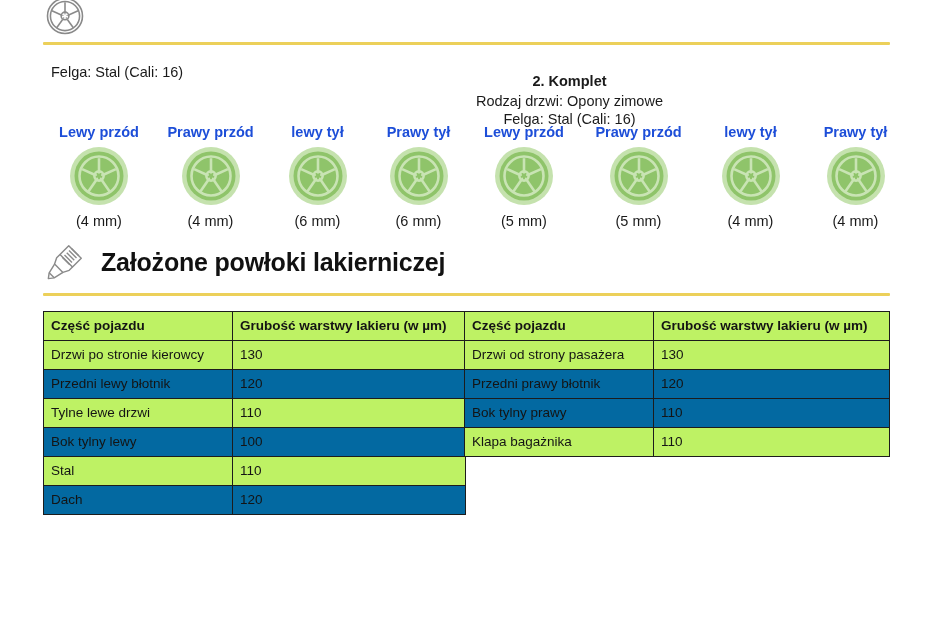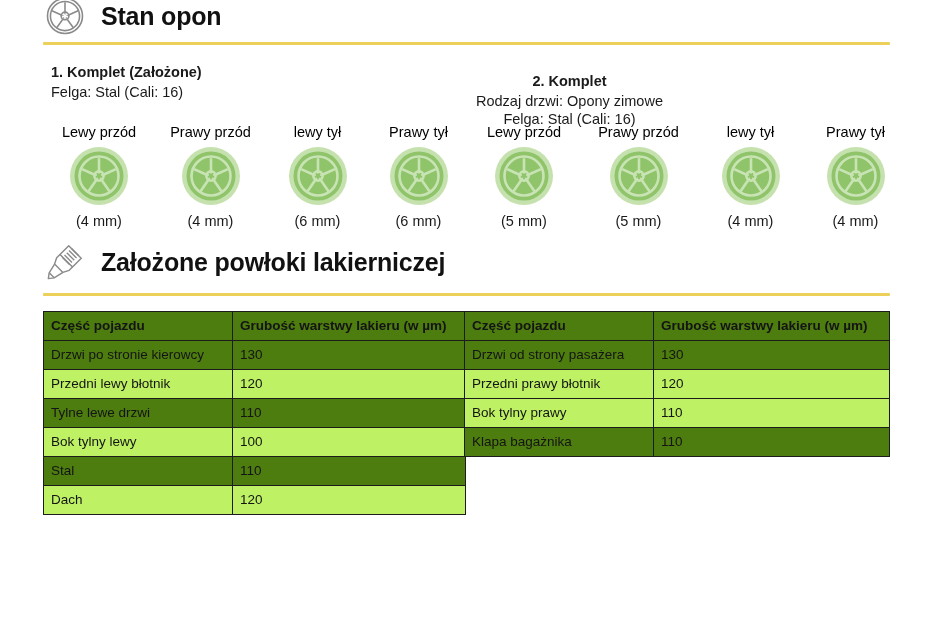--- a/index.html
+++ b/index.html
@@ -68,23 +68,23 @@
   .wheels {
     position: absolute;
     display: flex;
   }
   .wheel-cell {
     text-align: center;
     position: relative;
   }
   .wheel-label {
     font-size: 14.5px;
-    font-weight: normal;
+    font-weight: bold;
     white-space: nowrap;
-    color: #000000;
+    color: #1d4ed8;
     margin-bottom: 6px;
   }
   .wheel-icon {
     display: block;
     margin: 0 auto;
   }
   .wheel-mm {
     font-size: 14.5px;
     margin-top: 7px;
     color: #1a1a1a;
@@ -98,29 +98,29 @@
     table-layout: fixed;
     font-size: 13.5px;
   }
   .paint-table td, .paint-table th {
     border: 1.6px solid #1c1c1c;
     padding: 6px 7px 7px 7px;
     text-align: left;
     vertical-align: top;
     font-weight: normal;
     line-height: 15px;
-    background: #4d7c0f;
+    background: #bef264;
     color: #141414;
   }
   .paint-table th {
     font-weight: bold;
     vertical-align: top;
   }
   .paint-table tr.alt td {
-    background: #bef264;
+    background: #0369a1;
   }
   .paint-table td.empty-cell,
   .paint-table tr.alt td.empty-cell {
     border: none;
     background: transparent;
   }
 </style>
 </head>
 <body>
 
@@ -137,27 +137,25 @@
       <path d="M19.6 22.8 L8.3 17.6"></path>
     </g>
     <g fill="#8a8a8a">
       <circle cx="24" cy="21.2" r="0.85"></circle>
       <circle cx="26.6" cy="23.2" r="0.85"></circle>
       <circle cx="25.6" cy="26.3" r="0.85"></circle>
       <circle cx="22.4" cy="26.3" r="0.85"></circle>
       <circle cx="21.4" cy="23.2" r="0.85"></circle>
     </g>
   </svg>
-  <span class="title">Stan opon</span>
 </div>
 
 <div class="yellow-rule" style="top:42px;"></div>
 
 <div class="komplet" style="left:51px; top:63px;">
-  <div class="k-title">1. Komplet  (Założone)</div>
   <div class="k-line">Felga: Stal (Cali: 16)</div>
 </div>
 
 <div class="komplet" style="left:476px; top:72px;text-align:center;">
   <div class="k-title">2. Komplet</div>
   <div class="k-line">Rodzaj drzwi: Opony zimowe</div>
   <div class="k-line">Felga: Stal (Cali: 16)</div>
 </div>
 
 <div class="wheels" style="left:44px; top:124px;">

